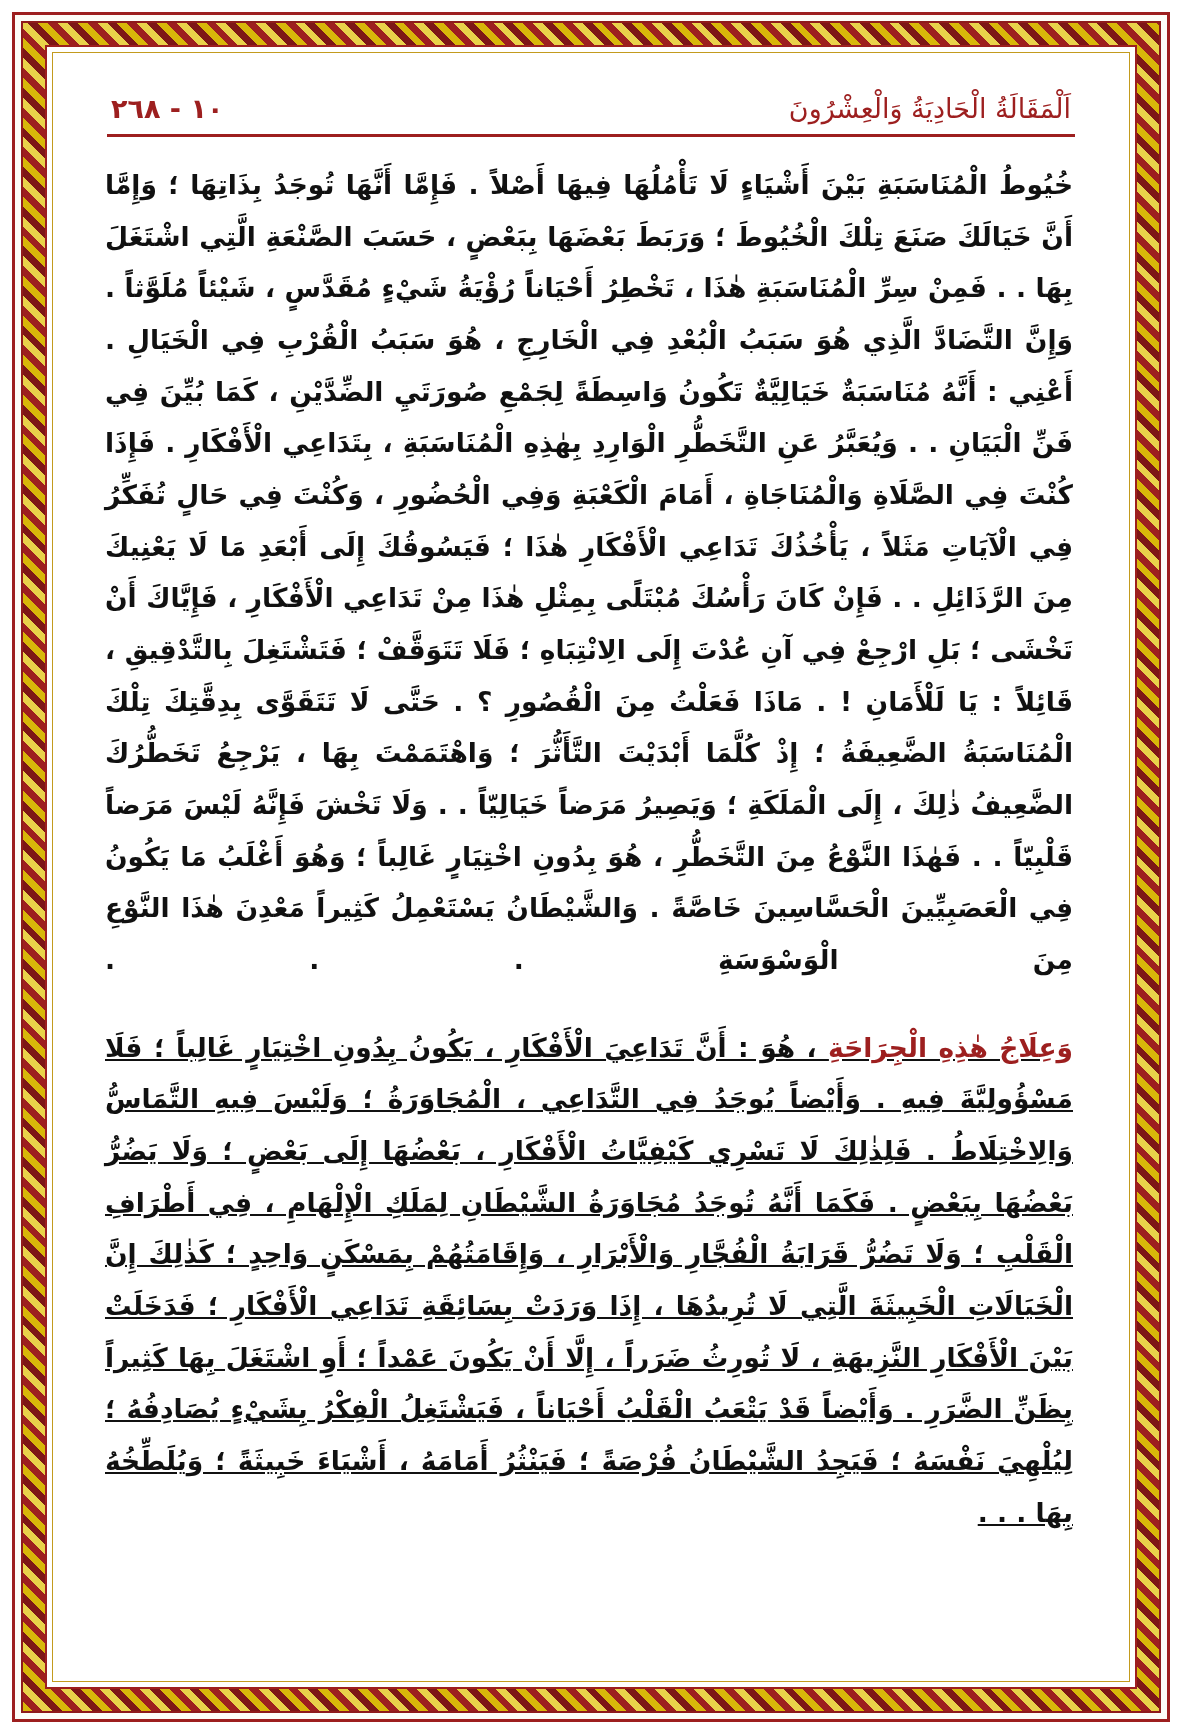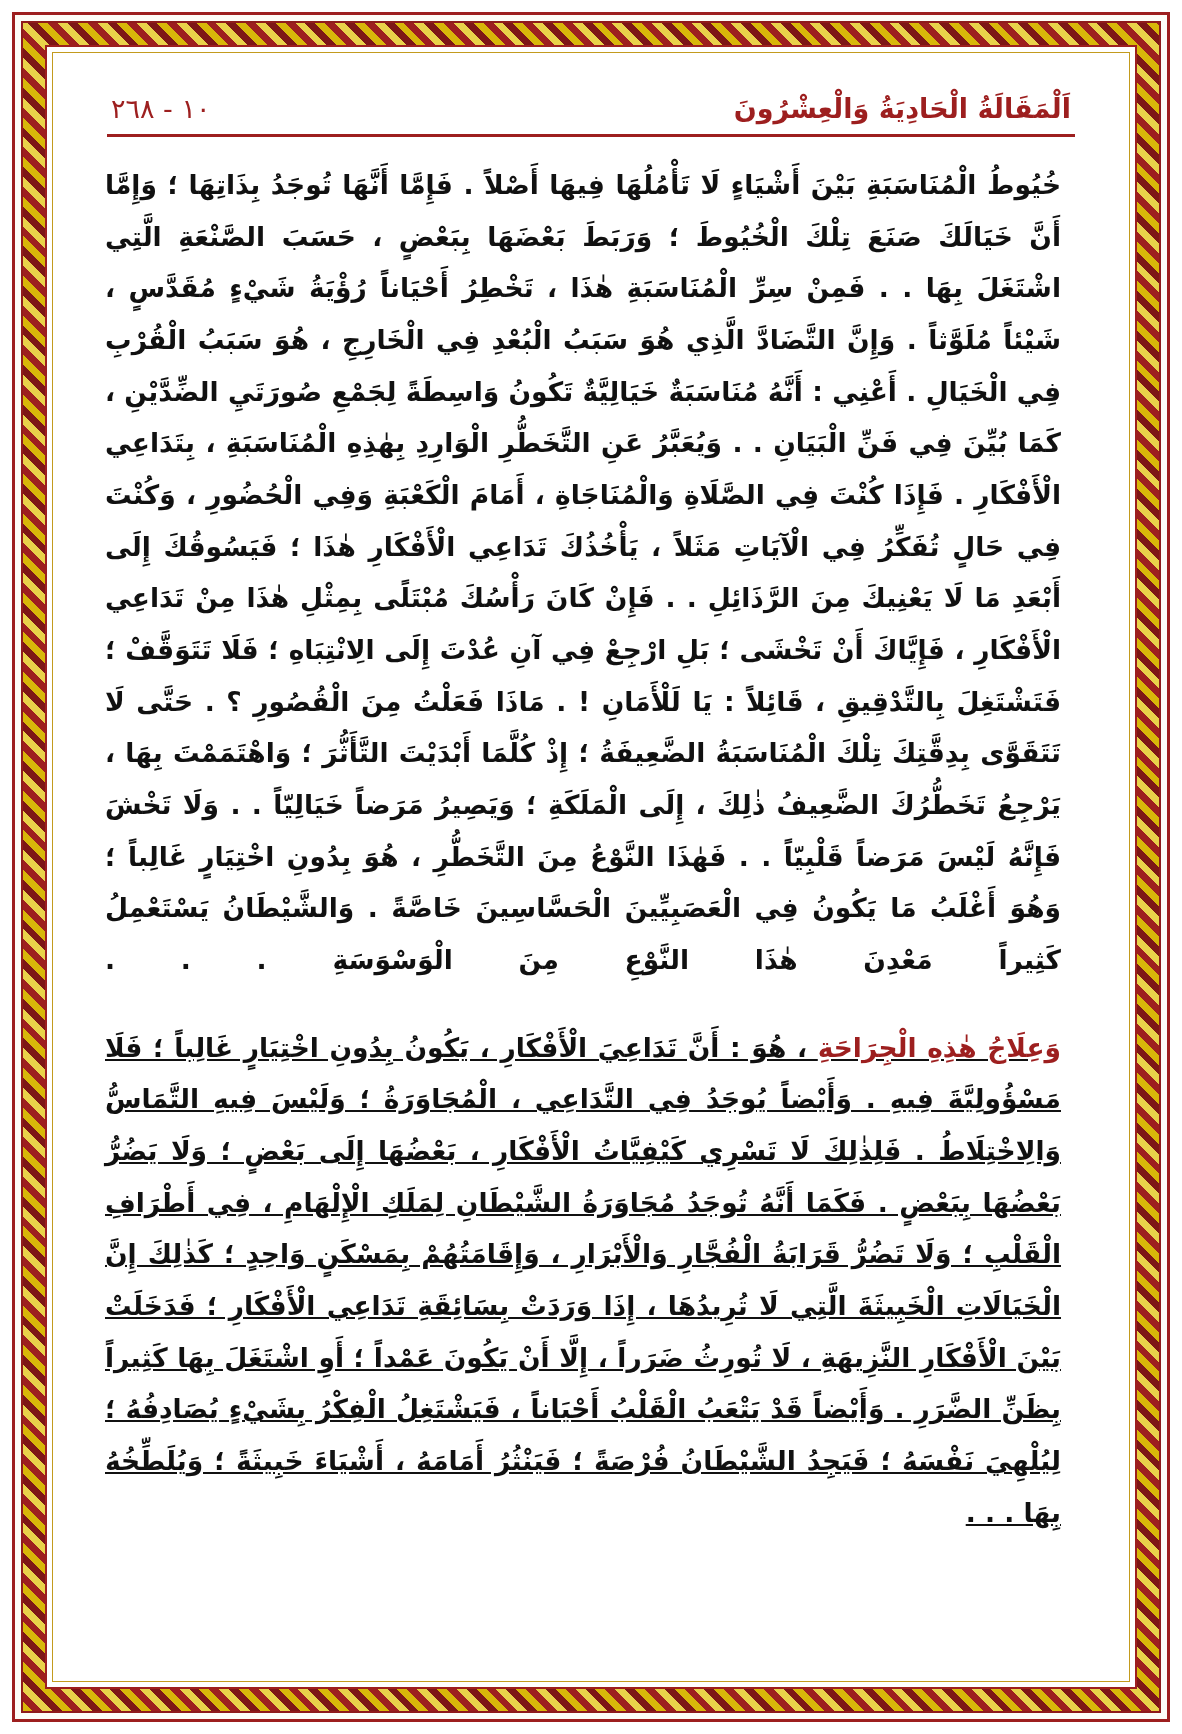--- a/index.html
+++ b/index.html
@@ -79,28 +79,28 @@
   .header-row {
     display: flex;
     flex-direction: row;
     align-items: baseline;
     justify-content: space-between;
     padding: 6px 14px 0 14px;
   }
   .page-number {
     color: #9d1f1f;
     font-size: 27px;
-    font-weight: normal;
+    font-weight: bold;
     letter-spacing: 1px;
     white-space: nowrap;
   }
   .chapter-title {
     color: #9d1f1f;
     font-size: 27px;
-    font-weight: bold;
+    font-weight: normal;
     white-space: nowrap;
   }
   .header-rule {
     margin: 10px 10px 0 10px;
     height: 3px;
     background: #9d1f1f;
   }
 
   
   .body-text {
@@ -108,21 +108,21 @@
     padding: 0 8px;
     color: #111111;
     font-size: 26.5px;
     line-height: 1.95;
     text-align: justify;
     text-align-last: justify;
     direction: rtl;
     font-weight: 600;
   }
   .para {
-    margin: 0 16px 10px 0;
+    margin: 0 4px 10px 0;
     text-align: justify;
     text-align-last: justify;
   }
   .para.last {
     text-align-last: right;
     text-decoration: underline;
   }
   .para-gap {
     height: 26px;
   }

